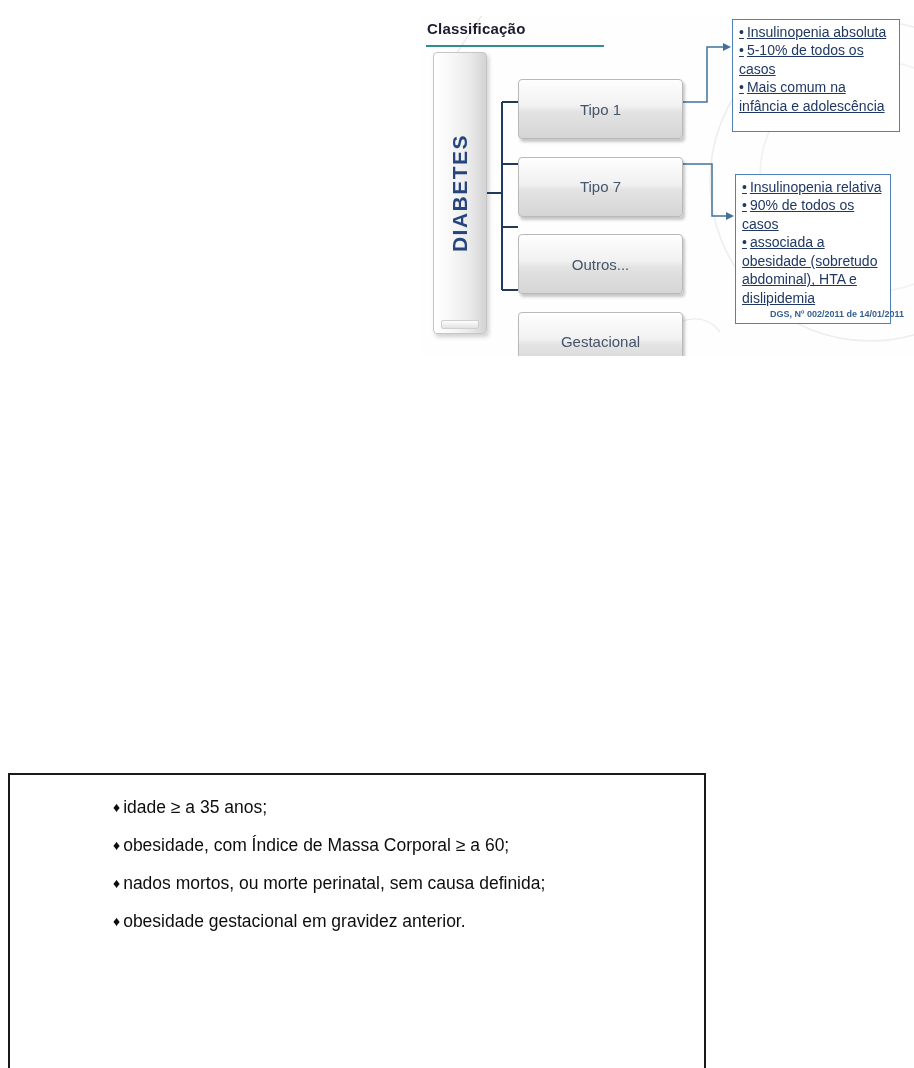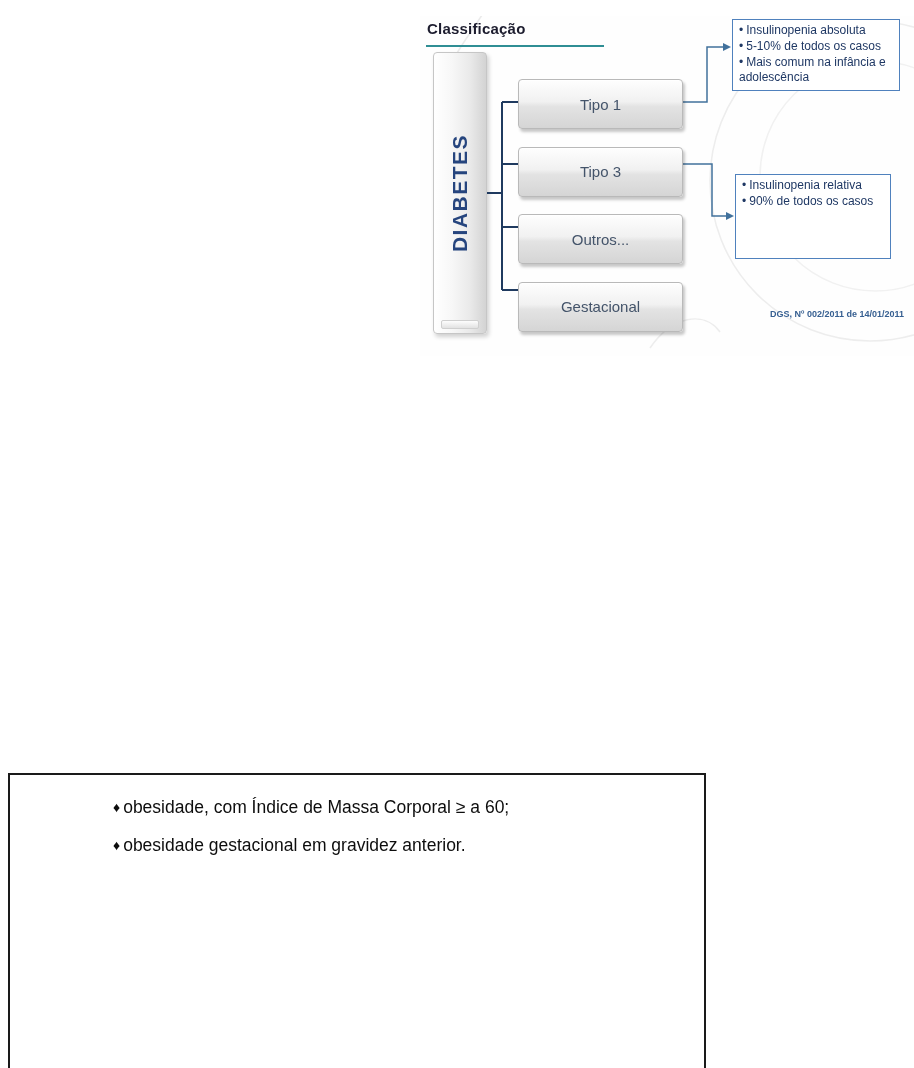--- a/index.html
+++ b/index.html
@@ -18,28 +18,28 @@
       border:1px solid #c6c6c6; border-radius:4px;
       box-shadow:2px 3px 4px rgba(0,0,0,0.18);
       display:flex; align-items:center; justify-content:center; }
   .root-label { transform:rotate(-90deg); white-space:nowrap; font-size:21px; font-weight:bold;
       color:#26457e; letter-spacing:1.5px; }
   .root-base { position:absolute; left:50%; bottom:4px; transform:translateX(-50%);
       width:38px; height:9px; background:linear-gradient(#fdfdfd,#e2e2e2);
       border:1px solid #cfcfcf; border-radius:2px; }
 
   .nodes { position:absolute; left:98px; top:63px; width:165px; display:flex; flex-direction:column; gap:17.5px; }
-  .node { height:50px; border-radius:4px; border:1px solid #b9b9b9;
+  .node { height:60px; border-radius:4px; border:1px solid #b9b9b9;
       background:linear-gradient(#fefefe 0%, #f1f1f1 45%, #e3e3e3 55%, #d5d5d5 100%);
       box-shadow:2px 3px 3px rgba(0,0,0,0.22), inset 0 1px 0 #ffffff;
       display:flex; align-items:center; justify-content:center;
       font-size:15px; color:#44546a; }
 
   .callout { position:absolute; background:#ffffff; border:1.5px solid #4f81bd;
-      color:#1f3864; font-size:12px; line-height:1.32; padding:3px 6px 4px 6px; }
+      color:#1f3864; font-size:14px; line-height:1.32; padding:3px 6px 16px 6px;text-decoration:underline; }
   .callout .c-item .bullet { margin-right:3px; }
   #callout1 { left:312px; top:3px; width:168px; min-height:66px; }
   #callout2 { left:315px; top:158px; width:156px; min-height:85px; }
 
   .source-note { position:absolute; right:10px; top:293px; font-size:9px; font-weight:600; color:#365f91; }
 
   
   #riskbox { position:absolute; left:8px; top:757px; width:698px; height:300px;
       border:2px solid #1a1a1a; background:#ffffff; }
   #risklist { margin:14px 10px 0 103px; list-style:none; }
@@ -85,44 +85,47 @@
         <polygon points="303,27 311,31 303,35"></polygon>
         <polygon points="306,196 314,200 306,204"></polygon>
       </g>
     </svg>
 
     <div class="nodes">
         <div class="node">
           <span>Tipo 1</span>
         </div>
         <div class="node">
-          <span>Tipo 3</span>
+          <span>Tipo 7</span>
         </div>
         <div class="node">
           <span>Outros...</span>
         </div>
         <div class="node">
           <span>Gestacional</span>
         </div>
       </div>
 
     <div id="callout1" class="callout">
         <div class="c-item"><span class="bullet">•</span><span>Insulinopenia absoluta</span></div>
         <div class="c-item"><span class="bullet">•</span><span>5-10% de todos os casos</span></div>
         <div class="c-item"><span class="bullet">•</span><span>Mais comum na infância e adolescência</span></div>
       </div>
 
     <div id="callout2" class="callout">
         <div class="c-item"><span class="bullet">•</span><span>Insulinopenia relativa</span></div>
         <div class="c-item"><span class="bullet">•</span><span>90% de todos os casos</span></div>
+        <div class="c-item"><span class="bullet">•</span><span>associada a obesidade (sobretudo abdominal), HTA e dislipidemia</span></div>
       </div>
 
     <div class="source-note">DGS, Nº 002/2011 de 14/01/2011</div>
   </div>
 
   <div id="riskbox">
     <ul id="risklist">
+        <li class="r-item"><span class="r-bullet">♦</span><span>idade ≥ a 35 anos;</span></li>
         <li class="r-item"><span class="r-bullet">♦</span><span>obesidade, com Índice de Massa Corporal ≥ a 60;</span></li>
+        <li class="r-item"><span class="r-bullet">♦</span><span>nados mortos, ou morte perinatal, sem causa definida;</span></li>
         <li class="r-item"><span class="r-bullet">♦</span><span>obesidade gestacional em gravidez anterior.</span></li>
       </ul>
   </div>
 
 </div>
 
 </body></html>

